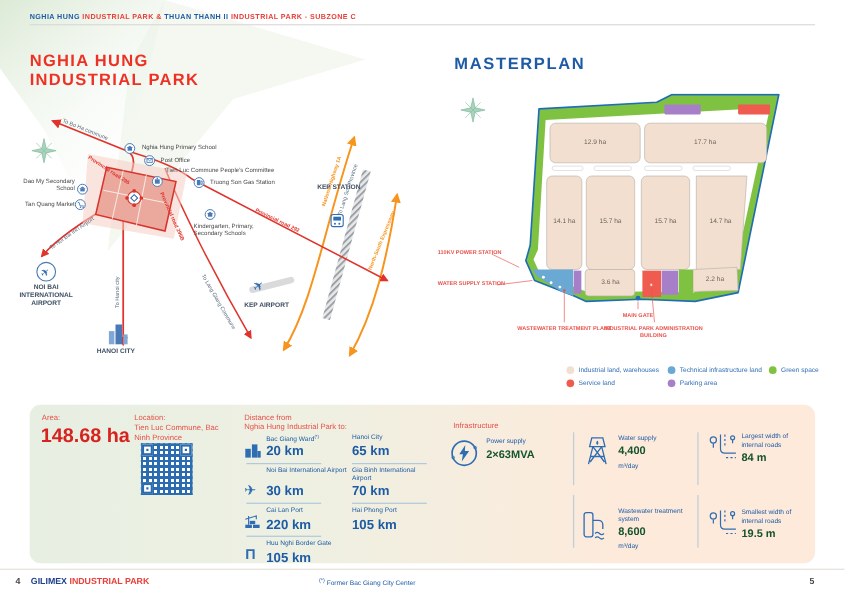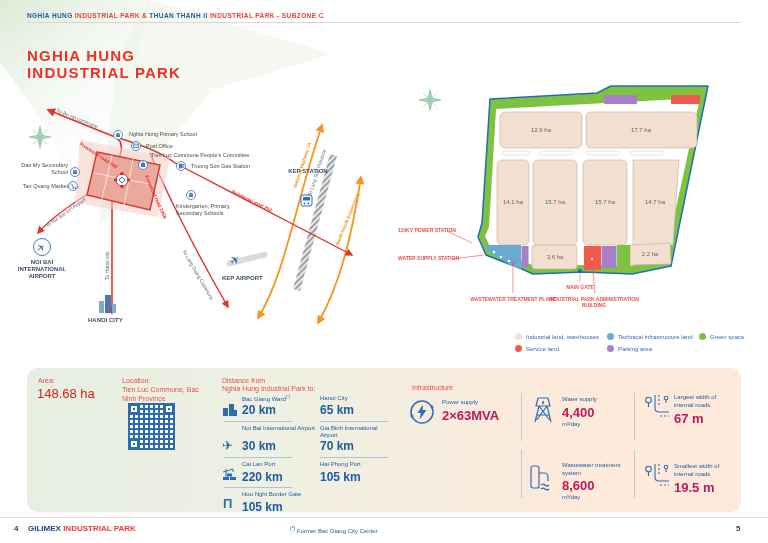--- a/index.html
+++ b/index.html
@@ -34,34 +34,34 @@
   .legend .item{display:flex;align-items:center;gap:4px;}
   .legend .dot{width:7px;height:7px;border-radius:50%;flex:0 0 auto;}
   .legend .lbl{font-size:6px;color:#2f6db3;white-space:nowrap;}
   .d-industrial{background:#f3dfd0;} .d-technical{background:#6aa9d4;} .d-green{background:#7fc242;}
   .d-service{background:#ef5b4e;} .d-parking{background:#a77fc9;}
 
   
   .panel{position:absolute;left:27px;top:368px;width:714px;height:144px;border-radius:10px;
          background:linear-gradient(90deg,#e7efe2 0%,#eef0e2 35%,#fdeadb 75%);}
   .plabel{position:absolute;font-size:7px;color:#e8504a;line-height:1.25;}
-  .pvalue-big{position:absolute;font-size:13px;font-weight:normal;color:#d6231f;}
+  .pvalue-big{position:absolute;font-size:18px;font-weight:bold;color:#d6231f;}
   .qr{position:absolute;left:128px;top:403px;width:47px;height:47px;background:
       repeating-linear-gradient(0deg,#2b6cb0 0 2px,transparent 2px 5px),
       repeating-linear-gradient(90deg,#2b6cb0 0 2px,#ffffff 2px 5px);}
   .qr .f{position:absolute;width:10px;height:10px;border:2px solid #2b6cb0;background:#fff;box-sizing:border-box;}
   .qr .f i{position:absolute;left:2px;top:2px;width:2px;height:2px;background:#2b6cb0;}
 
   .dist-label{position:absolute;font-size:6px;color:#1d5ba5;line-height:1.2;width:74px;}
   .dist-label sup{font-size:4px;}
   .dist-value{position:absolute;font-size:12px;font-weight:bold;color:#1d5ba5;white-space:nowrap;}
   .sep-h{position:absolute;width:68px;border-top:1px solid #a9c5dd;}
   .sep-v{position:absolute;width:0;border-left:1px solid #b9c9da;}
   .infra-label{position:absolute;font-size:6px;color:#1d5ba5;line-height:1.25;width:78px;}
-  .infra-value{position:absolute;font-size:13px;font-weight:bold;color:#be185d;white-space:nowrap;}
+  .infra-value{position:absolute;font-size:10px;font-weight:bold;color:#14532d;white-space:nowrap;}
   .infra-unit{position:absolute;font-size:6px;color:#1d5ba5;}
 
   
   .footrule{position:absolute;left:0;top:517px;width:768px;border-top:1px solid #e4dcd6;}
   .foot{position:absolute;top:524px;font-size:8px;font-weight:bold;white-space:nowrap;}
   .footnote{position:absolute;top:525px;left:290px;font-size:6px;color:#1d5ba5;white-space:nowrap;}
 </style>
 </head>
 <body>
 
@@ -80,20 +80,21 @@
 
   <div class="topline">
     <span class="blu">NGHIA HUNG </span><span class="red">INDUSTRIAL PARK &amp; </span><span class="blu">THUAN THANH II </span><span class="red">INDUSTRIAL PARK - SUBZONE C</span>
   </div>
   <div class="toprule"></div>
 
   <div class="bigtitle">
     <div>NGHIA HUNG</div>
     <div>INDUSTRIAL PARK</div>
   </div>
+  <div class="mptitle">MASTERPLAN</div>
 
   <div class="abs" style="left:0;top:85px;width:400px;height:255px;">
     <svg width="400" height="255">
       <defs>
         <marker id="ar" viewBox="0 0 10 10" refX="8" refY="5" markerWidth="5.5" markerHeight="5.5" orient="auto-start-reverse">
           <path d="M0,0L10,5L0,10Z" fill="#e0332c"></path>
           </marker>
         <marker id="ao" viewBox="0 0 10 10" refX="8" refY="5" markerWidth="5" markerHeight="5" orient="auto-start-reverse">
           <path d="M0,0L10,5L0,10Z" fill="#f7941d"></path>
           </marker>
@@ -416,21 +417,21 @@
       <circle cx="4.5" cy="6" r="2.8"></circle>
         <path d="M4.5,9 v4"></path>
       <path d="M11,1 v13 q0,4 4,4 h10"></path>
         <path d="M15,1 v10" stroke-dasharray="2,2"></path>
       <path d="M16,22 h9" stroke-dasharray="2,2"></path>
         <circle cx="22" cy="4" r="1.8"></circle>
         <path d="M22,6 v3"></path>
     </g>
   </svg>
   <div class="infra-label" style="left:674px;top:394px;width:62px;">Largest width of internal roads</div>
-  <div class="infra-value" style="left:674px;top:411px;">67 m</div>
+  <div class="infra-value" style="left:674px;top:411px;">84 m</div>
 
   <svg class="abs" style="left:529px;top:464px;" width="24" height="30">
     <g stroke="#2f6db3" stroke-width="1.2" fill="none">
       <rect x="2" y="2" width="8" height="22" rx="2"></rect>
         <path d="M10,9 h5 a4,4 0 0 1 4,4 v4"></path>
       <path d="M12,21 q2,-2 4,0 q2,2 4,0"></path>
         <path d="M12,25 q2,-2 4,0 q2,2 4,0"></path>
     </g>
   </svg>
   <div class="infra-label" style="left:562px;top:462px;width:66px;">Wastewater treatment system</div>

